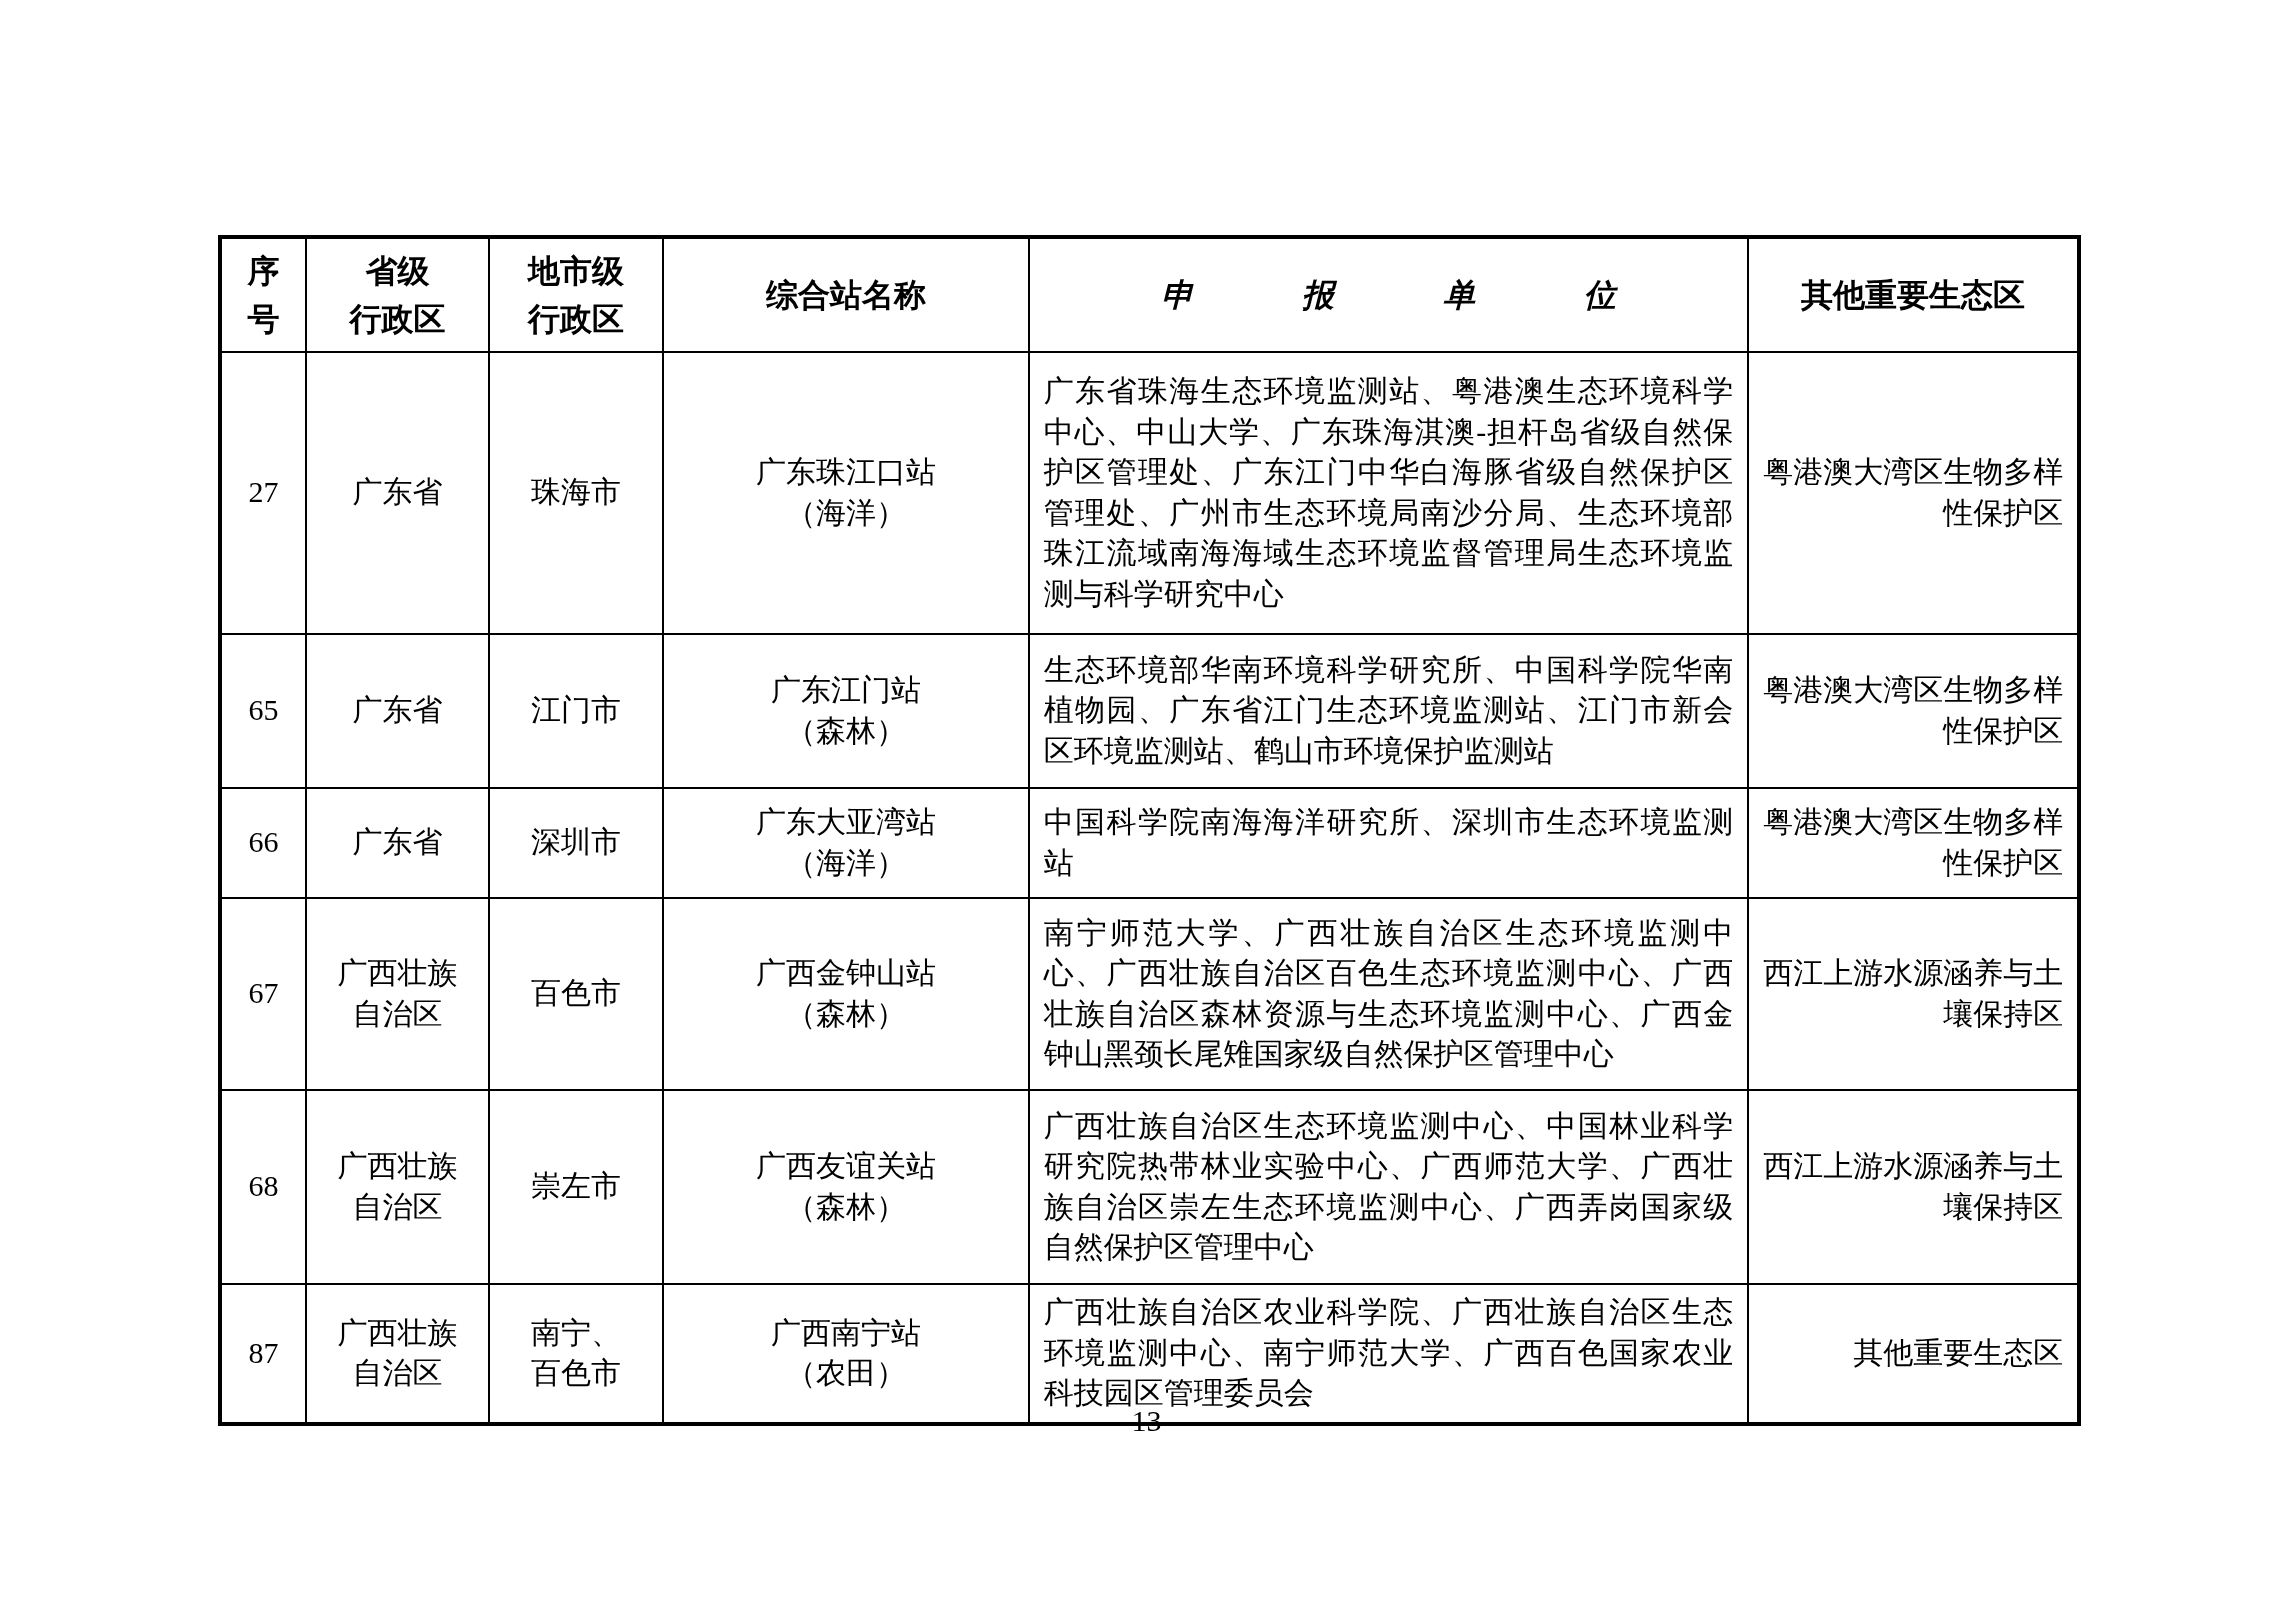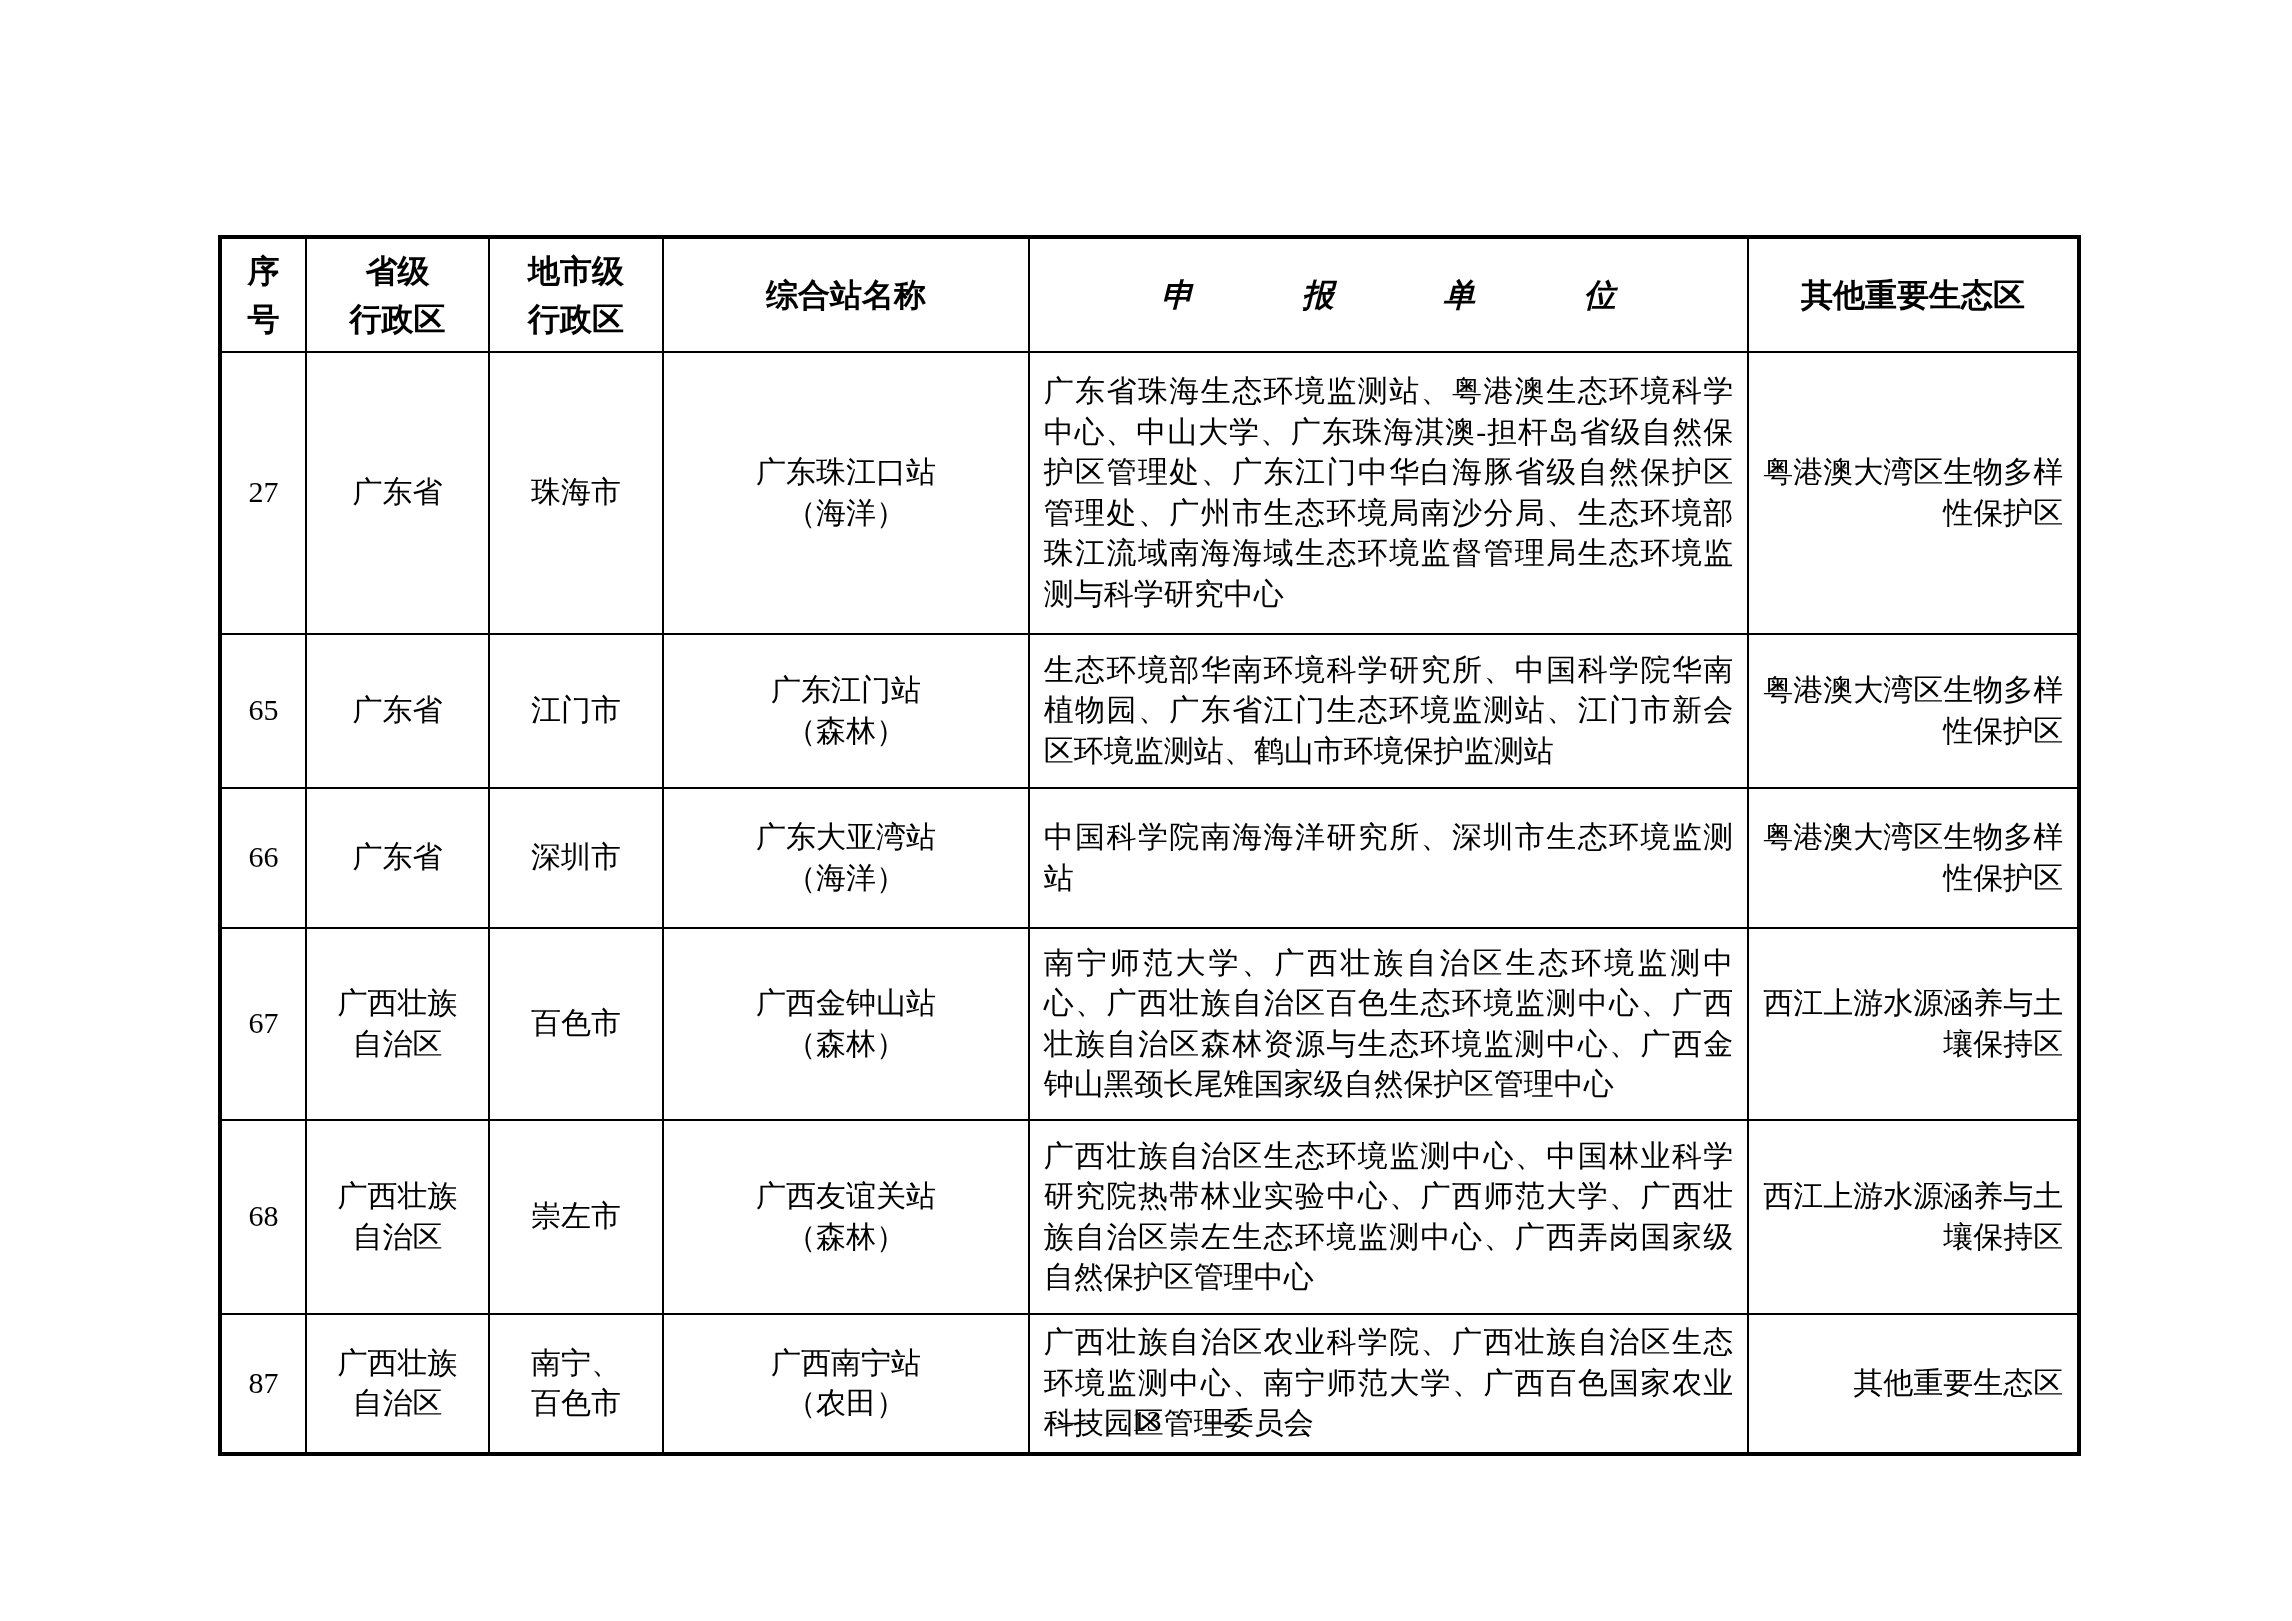--- a/index.html
+++ b/index.html
@@ -37,21 +37,21 @@
     line-height:1.5;
     white-space:pre-line;
   }
   th.spread { letter-spacing:3.4em; text-indent:3.4em; white-space:nowrap;font-style:italic; }
   td.c { text-align:center; white-space:pre-line; }
   td.unit { text-align:justify; text-align-last:left; padding:7.8px 13.7px; }
   td.region { text-align:right; padding:7.8px 13.7px; }
   tr.h-header { height:103px; }
   tr.h-64 { height:282px; }
   tr.h-65 { height:154px; }
-  tr.h-66 { height:140px; }
+  tr.h-66 { height:110px; }
   tr.h-67 { height:192px; }
   tr.h-68 { height:194px; }
   tr.h-69 { height:129px; }
   .footer {
     position:absolute;
     top:1404px;
     left:0;
     width:100%;
     display:flex;
     justify-content:center;

